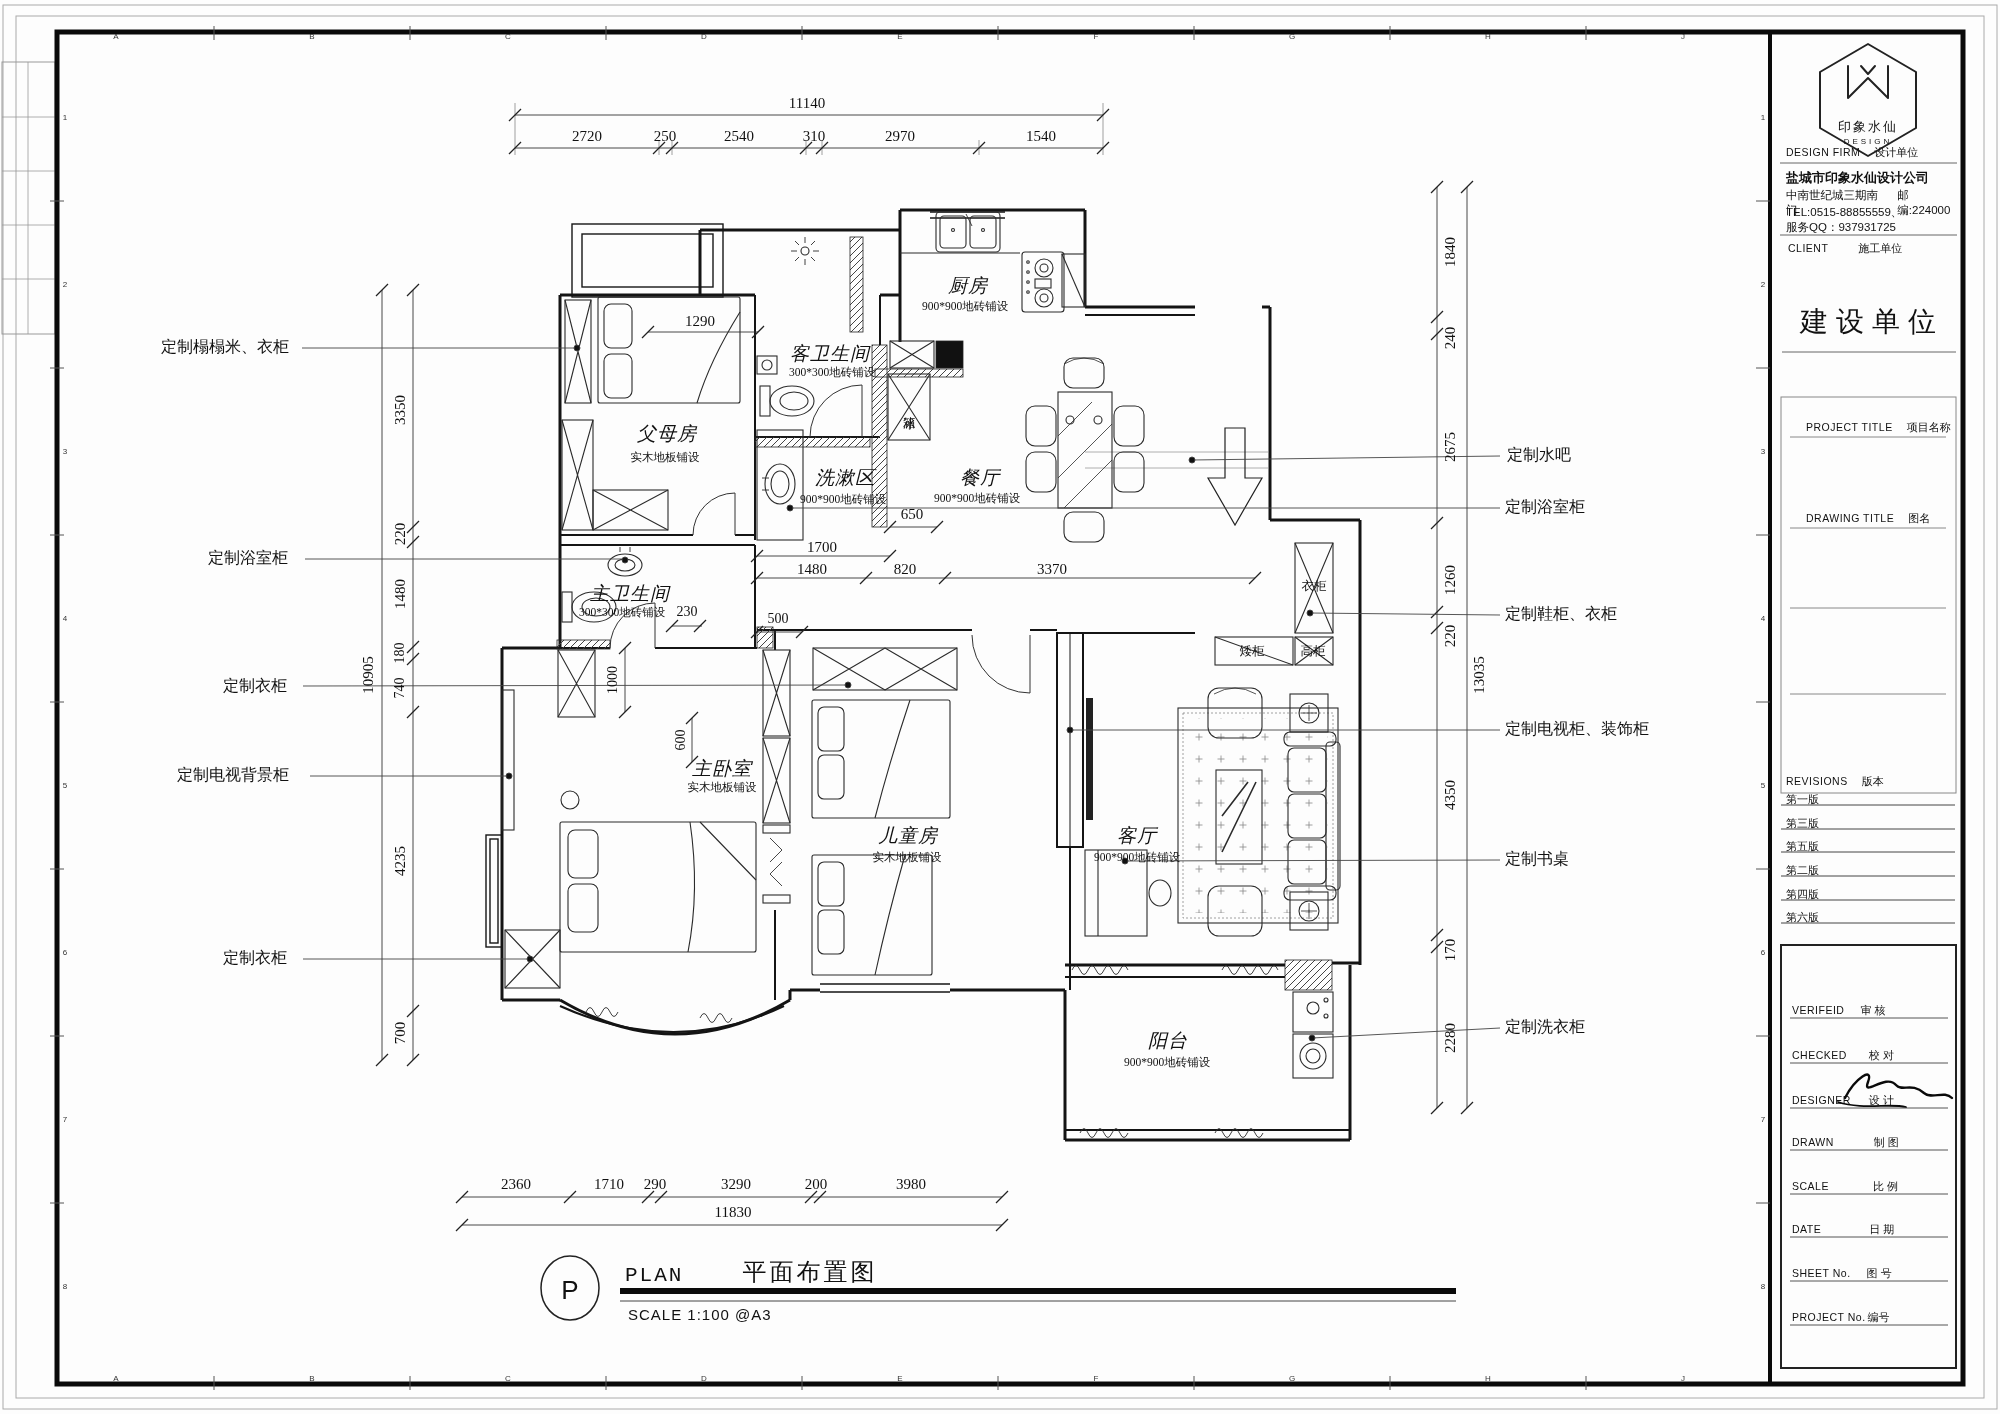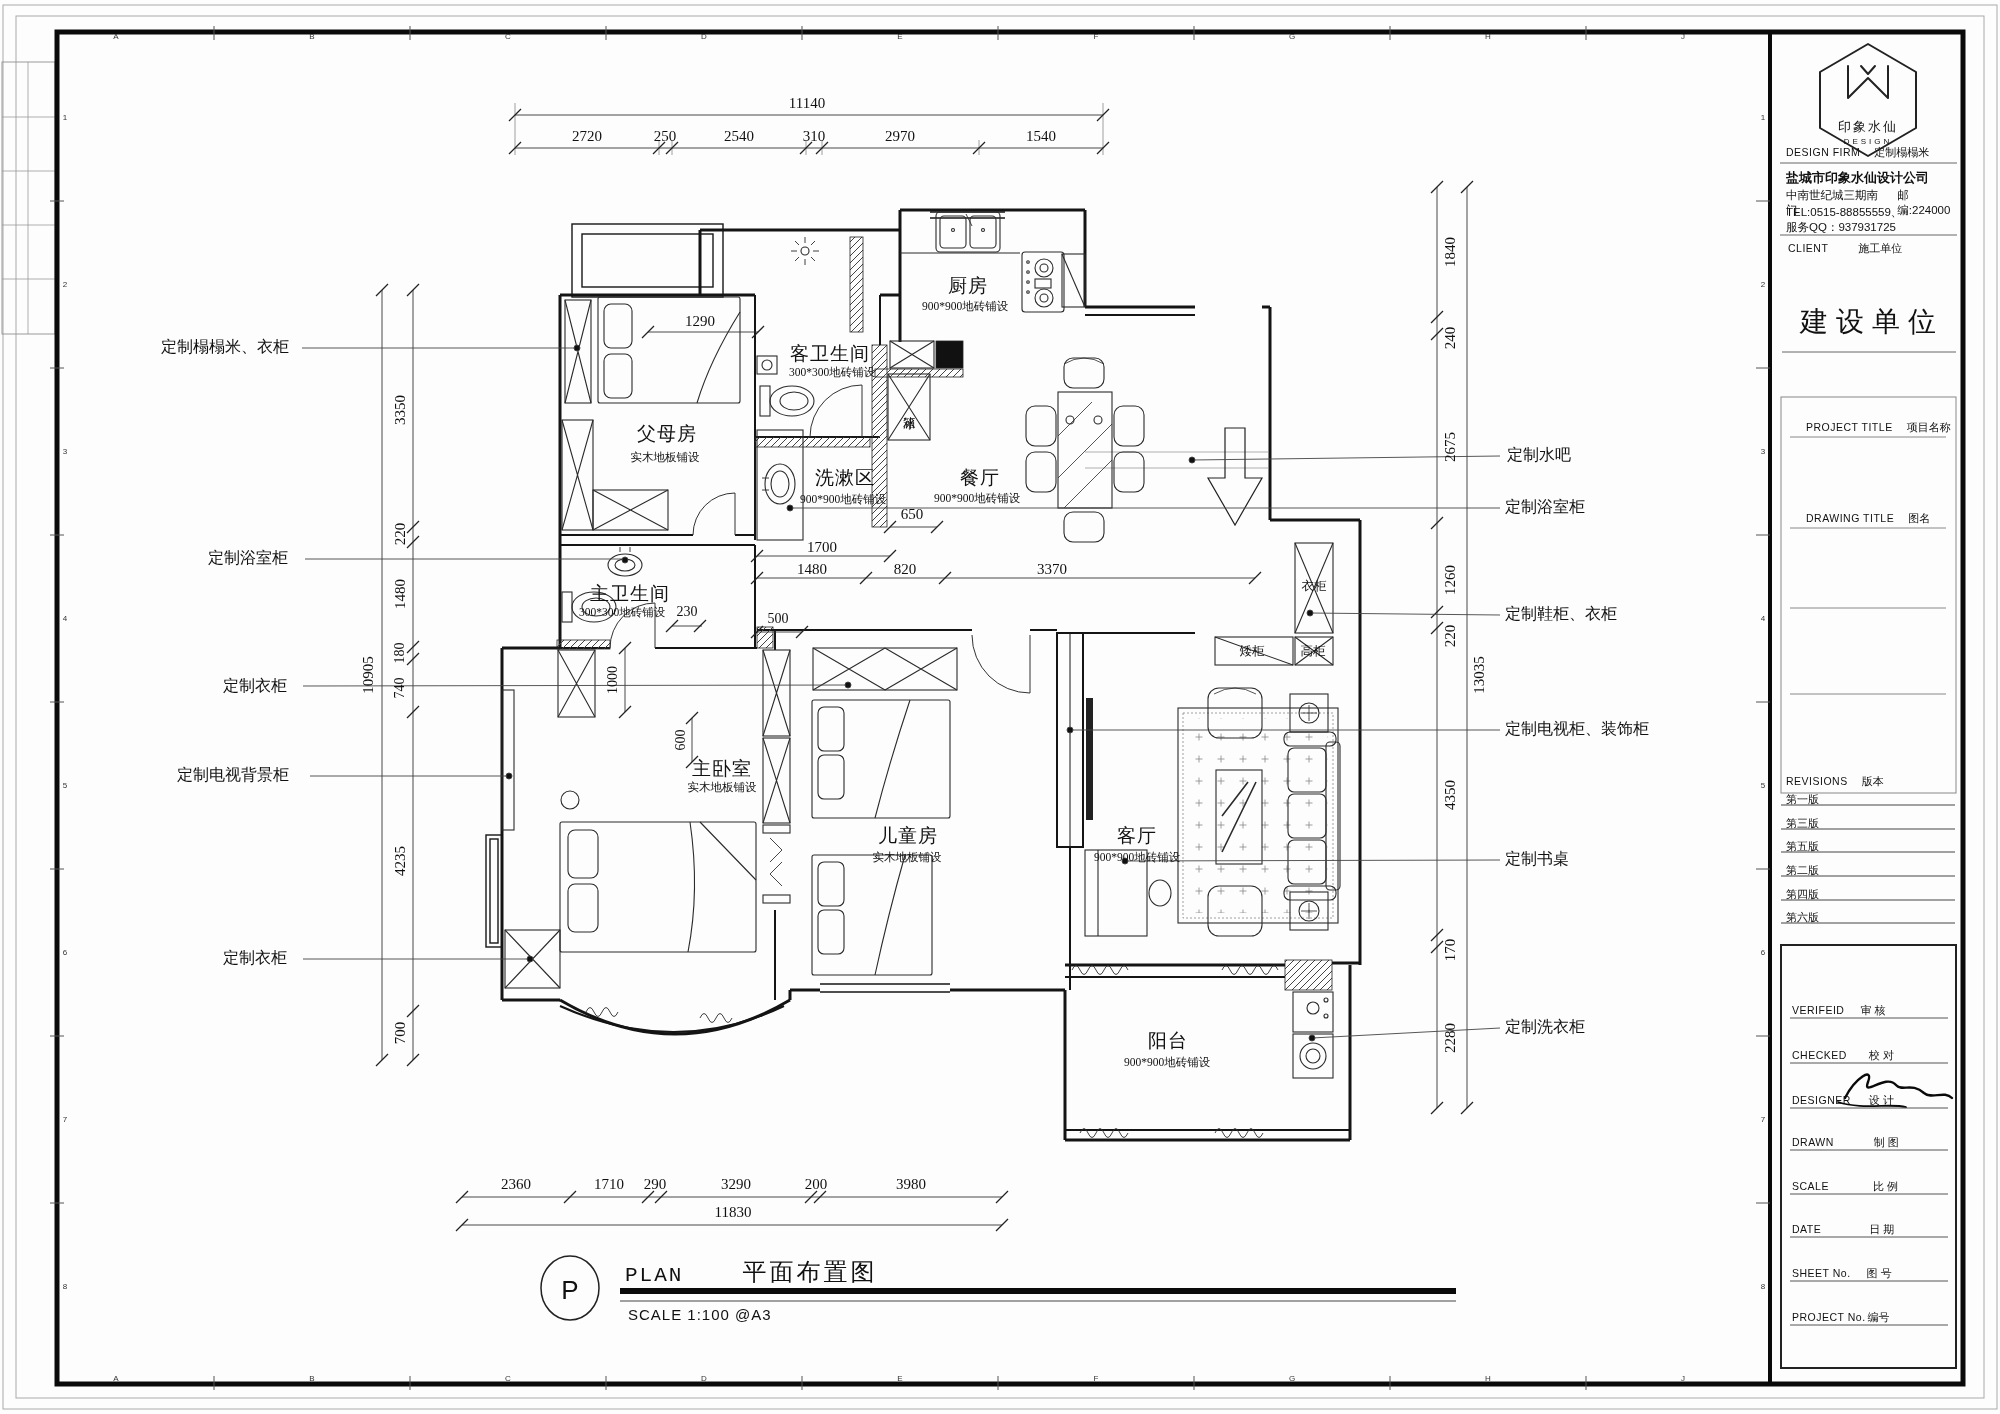--- a/index.html
+++ b/index.html
@@ -3,21 +3,21 @@
 <meta charset="utf-8">
 <style>
   html,body{margin:0;padding:0;background:#e8e8e8;}
   .page{position:relative;width:2000px;height:1414px;background:#fdfdfd;overflow:hidden;
         font-family:"Liberation Serif","DejaVu Serif",serif;color:#111;}
   svg.cv{position:absolute;left:0;top:0;}
   .L{position:absolute;transform:translate(-50%,-50%);white-space:nowrap;line-height:1;}
   .Lr{position:absolute;transform:translate(-50%,-50%) rotate(-90deg);white-space:nowrap;line-height:1;}
   .dim{font-size:15px;}
   .dims{font-size:14px;}
-  .room{font-size:19px;letter-spacing:1px;}
+  .room{font-size:19px;letter-spacing:1px;font-style:italic;}
   .sub{font-size:11.5px;}
   .callout{font-size:16px;text-align:right;}
   .fix{font-size:12.5px;}
   .fixv{position:absolute;writing-mode:vertical-lr;transform:translate(-50%,-50%);font-size:12.5px;line-height:1;}
   .grid{font-size:8px;font-family:"Liberation Sans","DejaVu Sans",sans-serif;color:#333;}
   .tb{position:absolute;font-family:"Liberation Sans","DejaVu Sans",sans-serif;}
   .tbrow{position:absolute;display:flex;align-items:baseline;gap:14px;font-family:"Liberation Sans","DejaVu Sans",sans-serif;}
   .en{font-size:10.5px;letter-spacing:0.5px;}
   .cn{font-size:11px;}
   .big{font-size:28px;letter-spacing:8px;font-family:"Liberation Serif","DejaVu Serif",serif;}
@@ -527,21 +527,21 @@
 <div class="L callout" style="left:1561px;top:614px">定制鞋柜、衣柜</div>
 <div class="L callout" style="left:1577px;top:729px">定制电视柜、装饰柜</div>
 <div class="L callout" style="left:1537px;top:859px">定制书桌</div>
 <div class="L callout" style="left:1545px;top:1027px">定制洗衣柜</div>
 
 <div class="L logo-name" style="left:1868px;top:126px">印象水仙</div>
 <div class="L logo-sub" style="left:1868px;top:142px">DESIGN</div>
 
 <div class="tbrow" style="left:1786px;top:145px">
   <span class="en">DESIGN FIRM</span>
-  <span class="cn">定制榻榻米</span>
+  <span class="cn">设计单位</span>
 </div>
 <div class="tb company" style="left:1786px;top:169px">盐城市印象水仙设计公司</div>
 <div class="tbrow" style="left:1786px;top:188px;width:172px;justify-content:center">
   <span class="cn info">中南世纪城三期南门</span>
   <span class="cn info">邮编:224000</span>
 </div>
 <div class="tb info" style="left:1786px;top:205px">TEL:0515-88855559、</div>
 <div class="tb info" style="left:1786px;top:220px">服务QQ：937931725</div>
 <div class="tbrow" style="left:1788px;top:241px;gap:30px">
   <span class="en">CLIENT</span>

